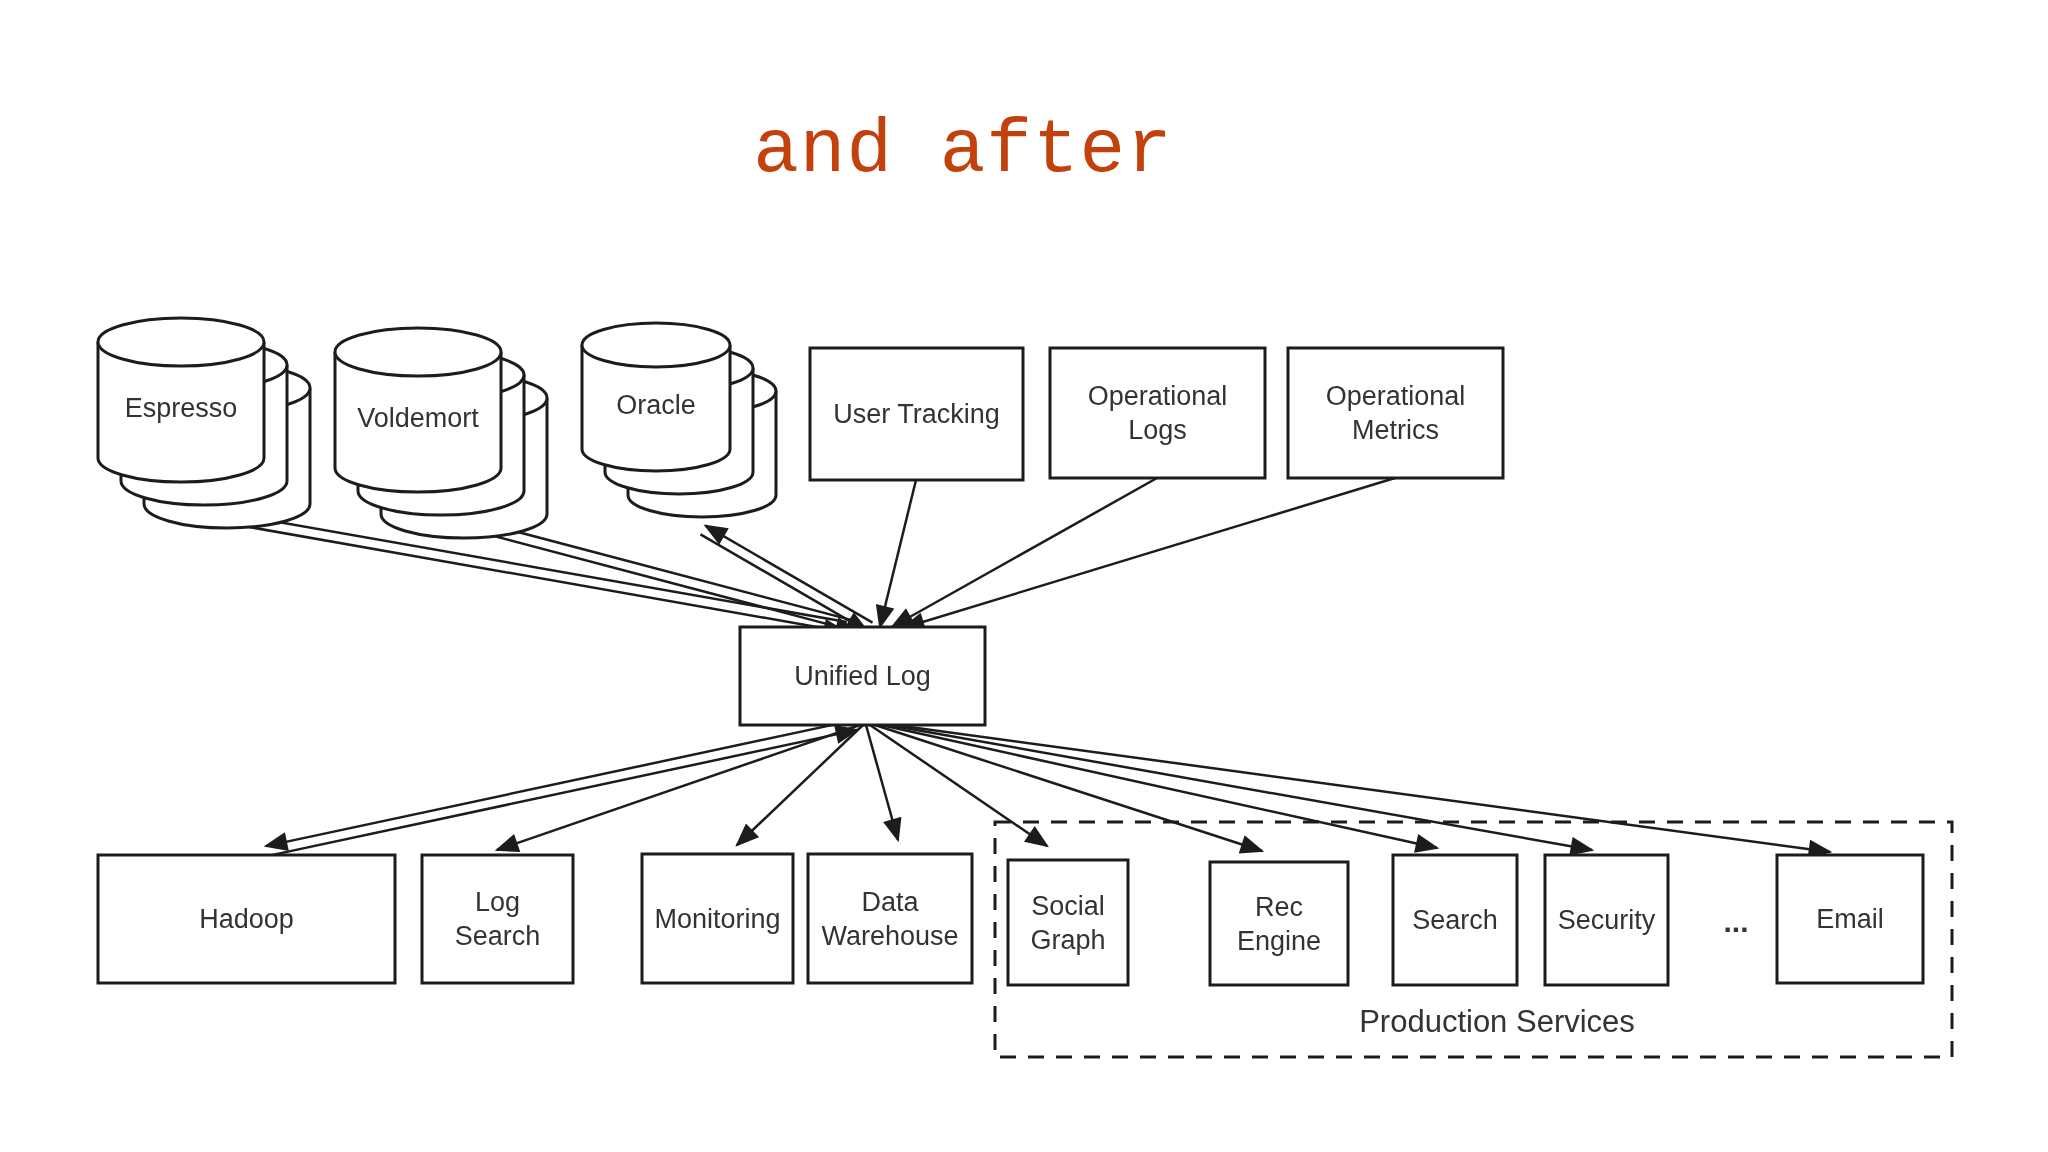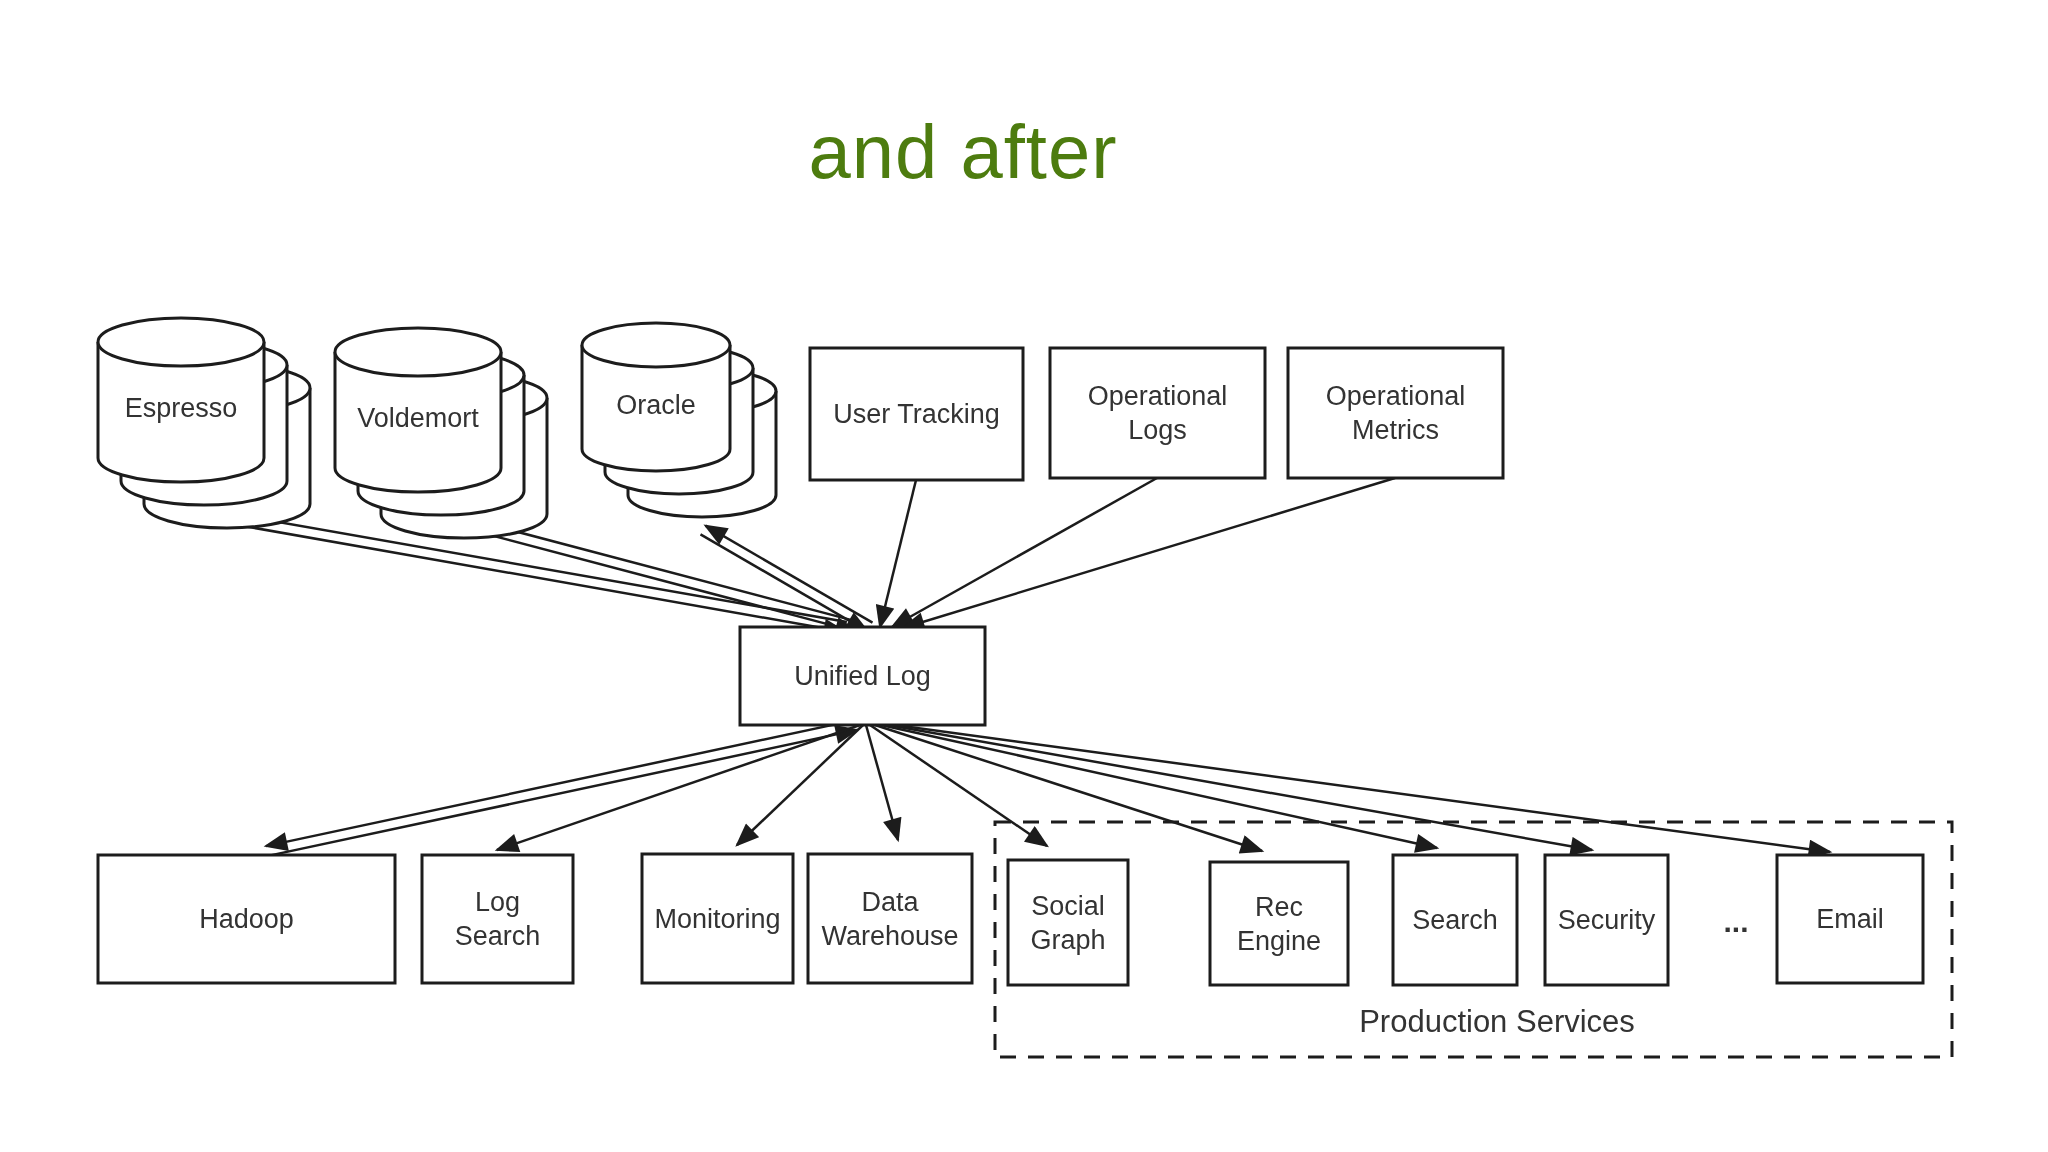--- a/index.html
+++ b/index.html
@@ -7,25 +7,25 @@
     position:relative;
     width:2048px;height:1152px;
     background:#ffffff;
     overflow:hidden;
     font-family:"Liberation Sans", sans-serif;
   }
   .slide-title{
     position:absolute;
     left:963px; top:108px;
     transform:translateX(-50%);
-    font-family:Liberation Sans, sans-serif;
+    font-family:Liberation Mono, monospace;
     font-weight:300;
     font-size:76px;
     letter-spacing:1px;
-    color:#4d7c0f;
+    color:#c2410c;
     white-space:nowrap;
   }
   svg text{
     font-family:"Liberation Sans", sans-serif;
   }
 </style>
 </head>
 <body>
 
 <div class="slide">

